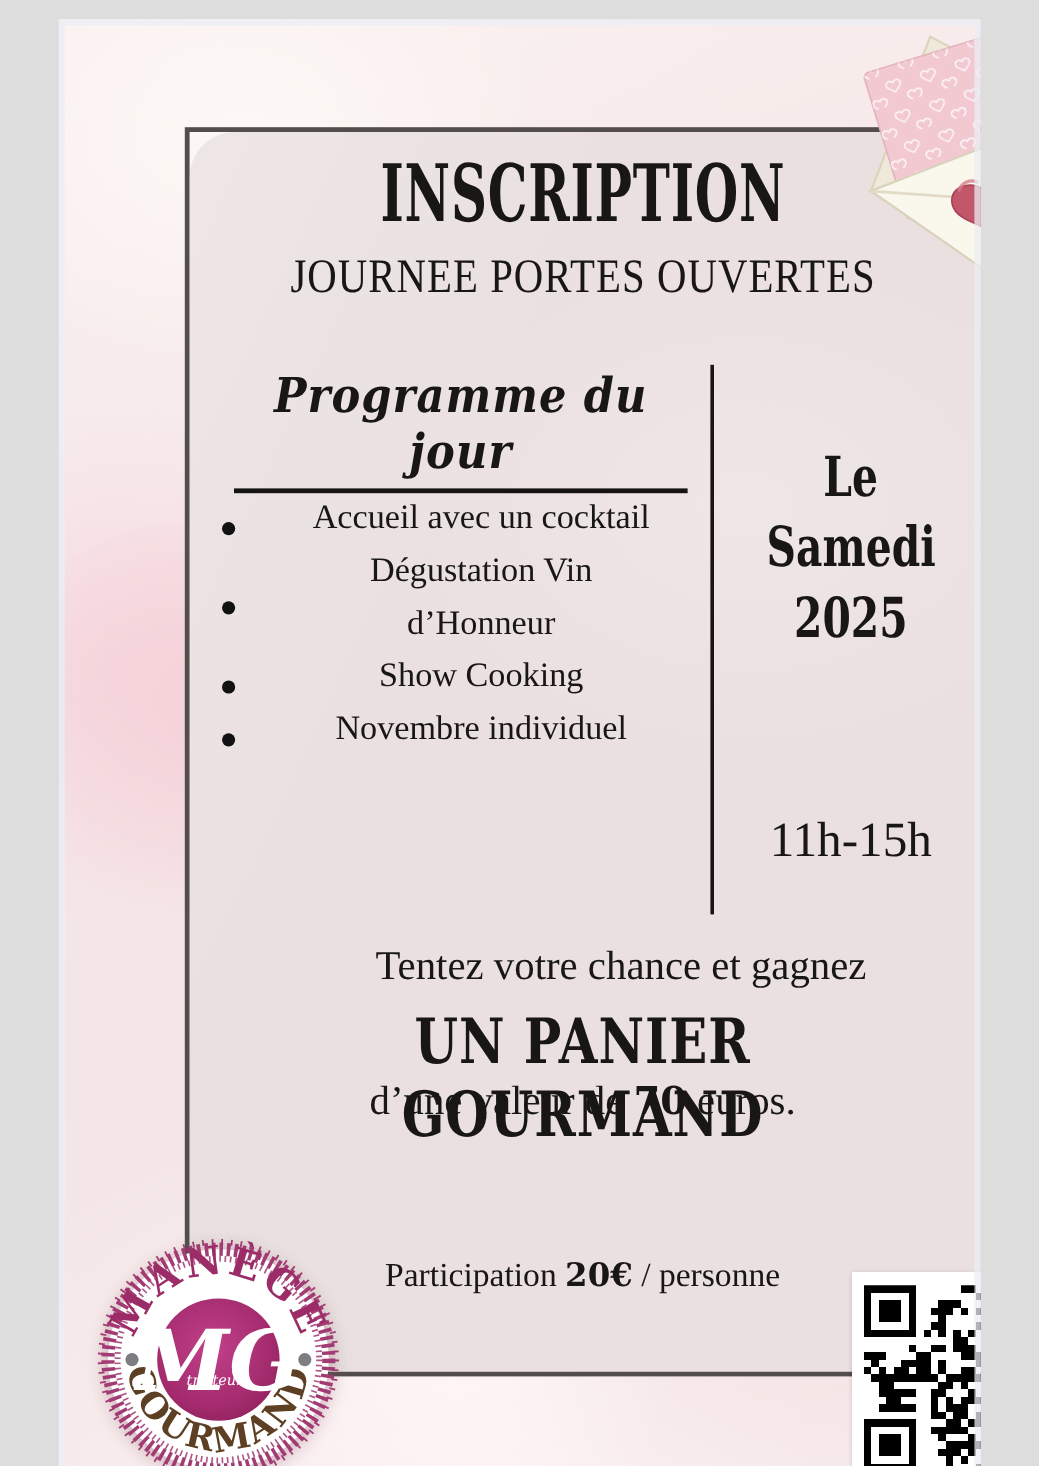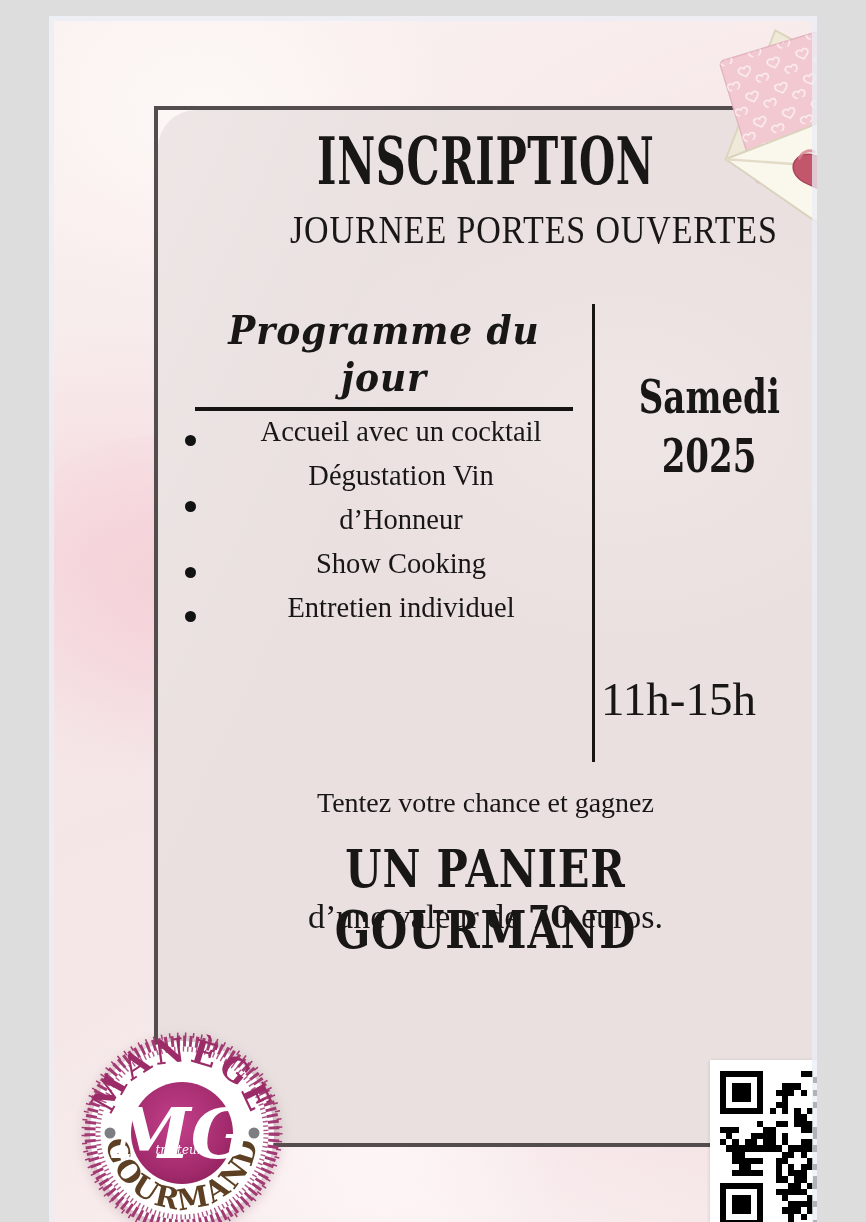--- a/index.html
+++ b/index.html
@@ -37,44 +37,44 @@
   .slab{font-family:"DejaVu Serif",serif; font-weight:bold;}
   .body-serif{font-family:"Liberation Serif",serif;}
   .cx{display:inline-block; transform-origin:50% 50%;}
 
   .abs{position:absolute; z-index:2;}
   .center{text-align:center;}
   .ink{color:var(--ink,#181716);}
 
   .title{left:105px; top:106px; width:663px; font-size:66px; letter-spacing:1px;}
   .title .cx{transform:scaleX(.63);}
-  .subtitle{left:105px; top:190px; width:663px; font-size:40px;padding-left:48px;}
+  .subtitle{left:105px; top:190px; width:663px; font-size:40px;}
   .subtitle .cx{transform:scaleX(.85); letter-spacing:1px;}
 
   .program-heading{left:125px; top:290px; width:420px;}
   .program-heading .script{
     display:inline-block; font-family:"DejaVu Serif",serif; font-style:italic; font-weight:bold;
     font-size:40px; transform:scaleX(.9); transform-origin:center;
     border-bottom:4px solid #161412; padding:0 4px 7px 4px; letter-spacing:1px;}
 
   .program-list{left:128px; top:394px; width:414px; margin:0; padding:0; list-style:none;}
   .program-list li{display:flex; align-items:center; font-size:28.5px; line-height:44px;}
   .program-list .dot{flex:0 0 34px; display:flex; justify-content:flex-start;}
   .program-list .dot i{display:block; width:11px; height:11px; margin-top:17px; margin-left:8px;
     border-radius:50%; background:#121212;}
   .program-list .txt{flex:1; text-align:center; white-space:pre-line;}
 
   .divider{left:543px; top:288px; width:3px; height:458px; background:#191513; z-index:2;}
 
   .date-col{left:552px; top:352px; width:216px;}
   .date-line{height:59px; line-height:59px; text-align:center; font-size:46px;}
   .date-line .cx{transform:scaleX(.74);}
-  .hours{height:59px; line-height:59px; font-size:47px; margin-top:2px;}
-
-  .intro-line{left:105px; top:771px; width:663px; font-size:28px;}
+  .hours{height:59px; line-height:59px; text-align:center; font-size:41px; margin-top:2px;}
+
+  .intro-line{left:105px; top:771px; width:663px; font-size:34px;padding-left:32px;}
   .headline{left:105px; top:822px; width:663px; font-size:52px;}
   .headline .cx{transform:scaleX(.8); letter-spacing:1px;}
   .value-line{left:105px; top:882px; width:663px; font-size:34px;}
   .value-line b{font-family:"DejaVu Serif",serif; font-size:32px;}
   .note{left:124px; top:935px; width:625px; font-size:23.5px; line-height:37px;}
   .participation{left:105px; top:1032px; width:663px; font-size:28px;}
   .participation b{font-family:"DejaVu Serif",serif; font-size:27px;}
 
   
   .envelope{left:646px; top:-2px; width:226px; height:248px; z-index:3;}
@@ -135,28 +135,31 @@
         </span>
         <span class="txt">Show Cooking</span>
       </li>
 
 
 
       <li>
         <span class="dot">
           <i></i>
         </span>
-        <span class="txt">Entretien individuel</span>
+        <span class="txt">Novembre individuel</span>
       </li>
     </ul>
 
   <div class="abs divider"></div>
 
   <div class="abs ink date-col">
 
+      <div class="date-line slab">
+        <span class="cx">Le</span>
+      </div>
 
       <div class="date-line slab">
         <span class="cx">Samedi</span>
       </div>
 
 
 
       <div class="date-line slab">
         <span class="cx">2025</span>
       </div>
@@ -167,20 +170,21 @@
 
   <div class="abs center ink intro-line body-serif">Tentez votre chance et gagnez</div>
 
   <div class="abs center ink headline slab">
     <span class="cx">UN PANIER GOURMAND</span>
   </div>
 
   <div class="abs center ink value-line body-serif"><span>d’une valeur de </span><b>70</b><span> euros.</span></div>
 
 
+  <div class="abs center ink participation body-serif"><span>Participation </span><b>20€</b><span> / personne</span></div>
 
   <div class="abs envelope">
     <svg width="226" height="248" viewBox="0 0 240 255">
       <defs>
         <pattern id="hearts" width="32" height="28" patternUnits="userSpaceOnUse">
           <path d="M9 9 c-2,-3 -6.5,-2 -6.5,1.5 c0,2.8 4,4.5 6.5,7 c2.5,-2.5 6.5,-4.2 6.5,-7 c0,-3.5 -4.5,-4.5 -6.5,-1.5z" fill="none" stroke="#ffffff" stroke-width="1.3" opacity="0.85"></path>
           <path d="M25 22 c-2,-3 -6.5,-2 -6.5,1.5 c0,2.8 4,4.5 6.5,7 c2.5,-2.5 6.5,-4.2 6.5,-7 c0,-3.5 -4.5,-4.5 -6.5,-1.5z" fill="none" stroke="#ffffff" stroke-width="1.3" opacity="0.85"></path>
         </pattern>
       </defs>
       <g transform="rotate(-14 120 120)">

